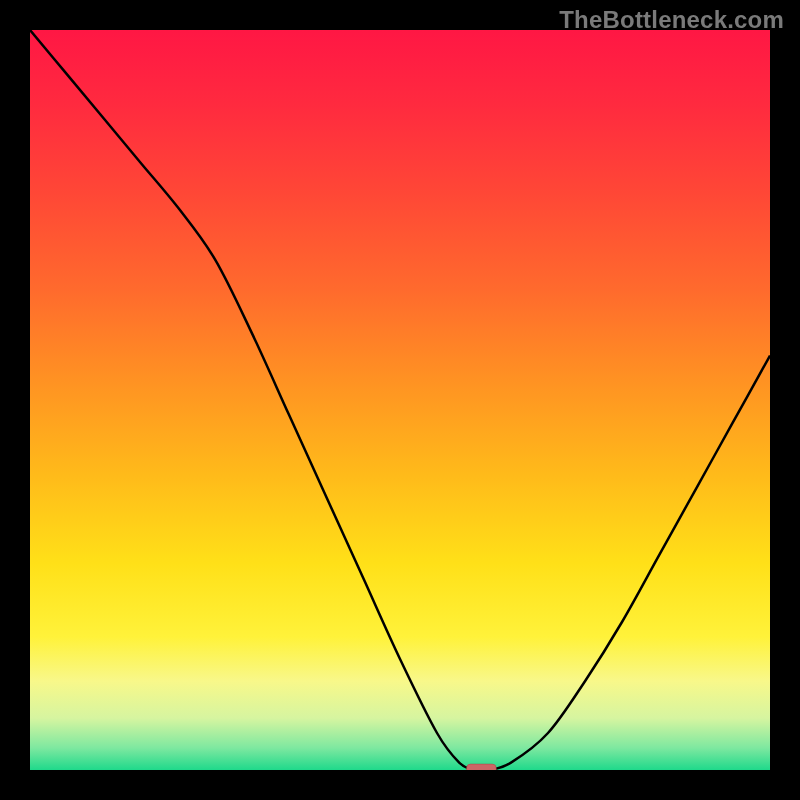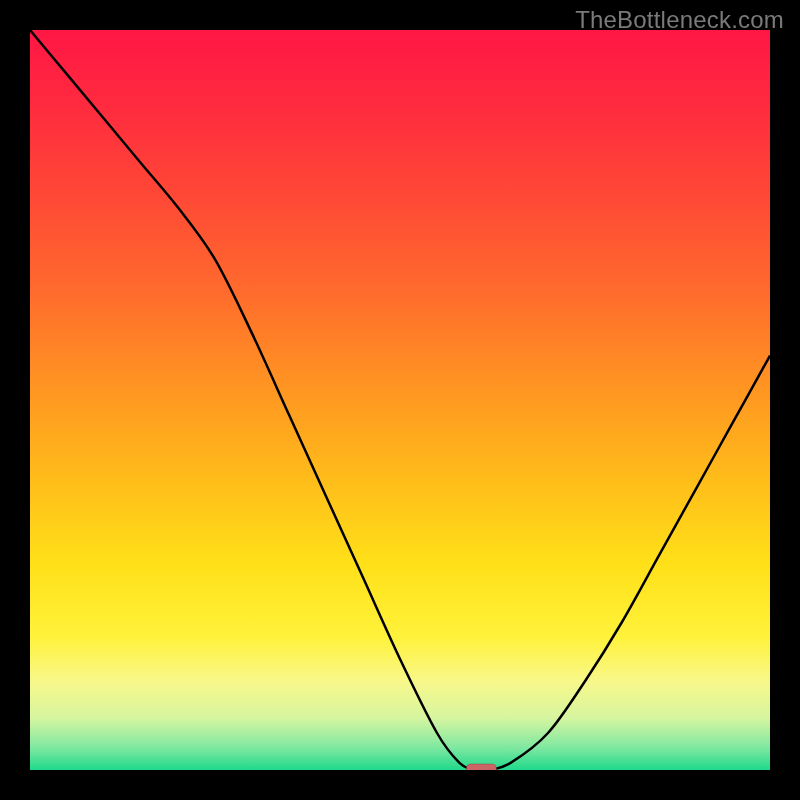--- a/index.html
+++ b/index.html
@@ -22,21 +22,21 @@
     top: 30px;
     width: 740px;
     height: 740px;
   }
   .watermark {
     position: absolute;
     top: 6px;
     right: 16px;
     font-family: Arial, Helvetica, sans-serif;
     font-size: 24px;
-    font-weight: 400;
+    font-weight: 700;
     color: #7a7a7a;
     letter-spacing: 0.2px;
   }
   svg .curve {
     fill: none;
     stroke: #000;
     stroke-width: 2.5;
   }
   svg .marker {
     fill: #cc6666;

